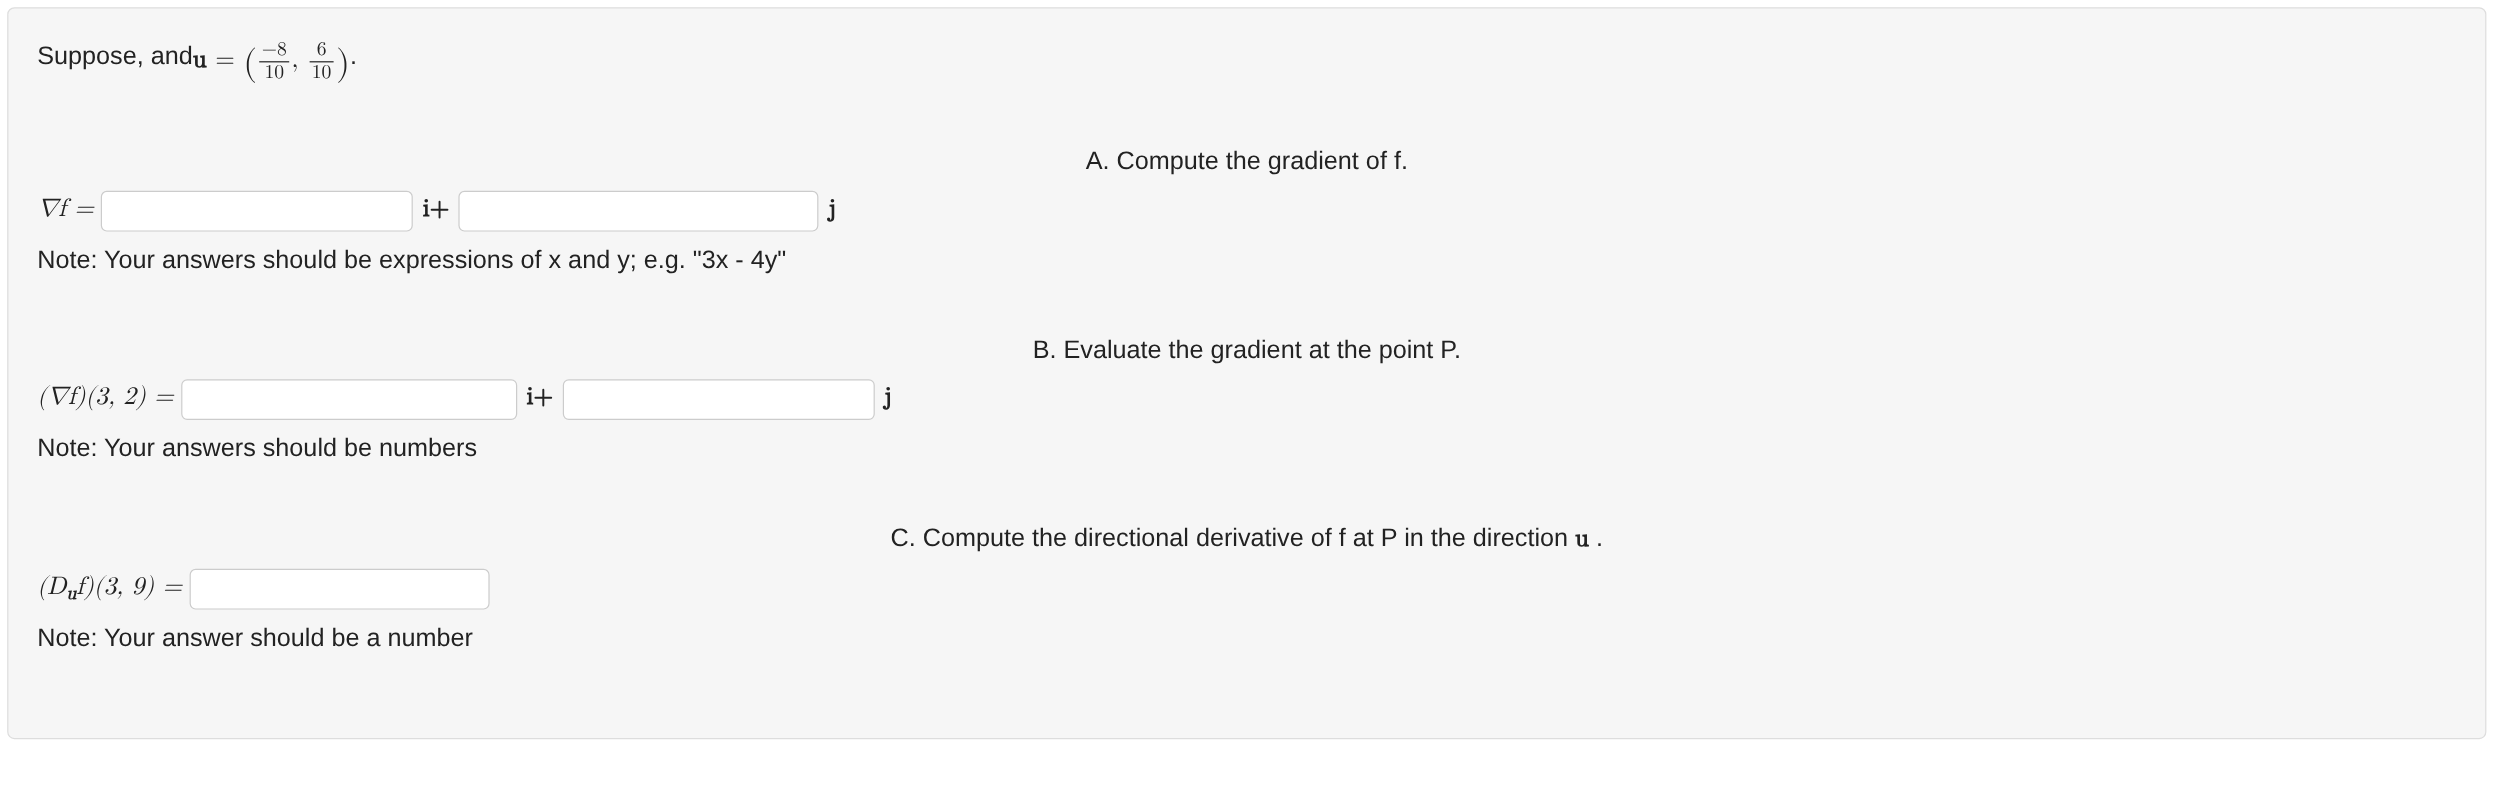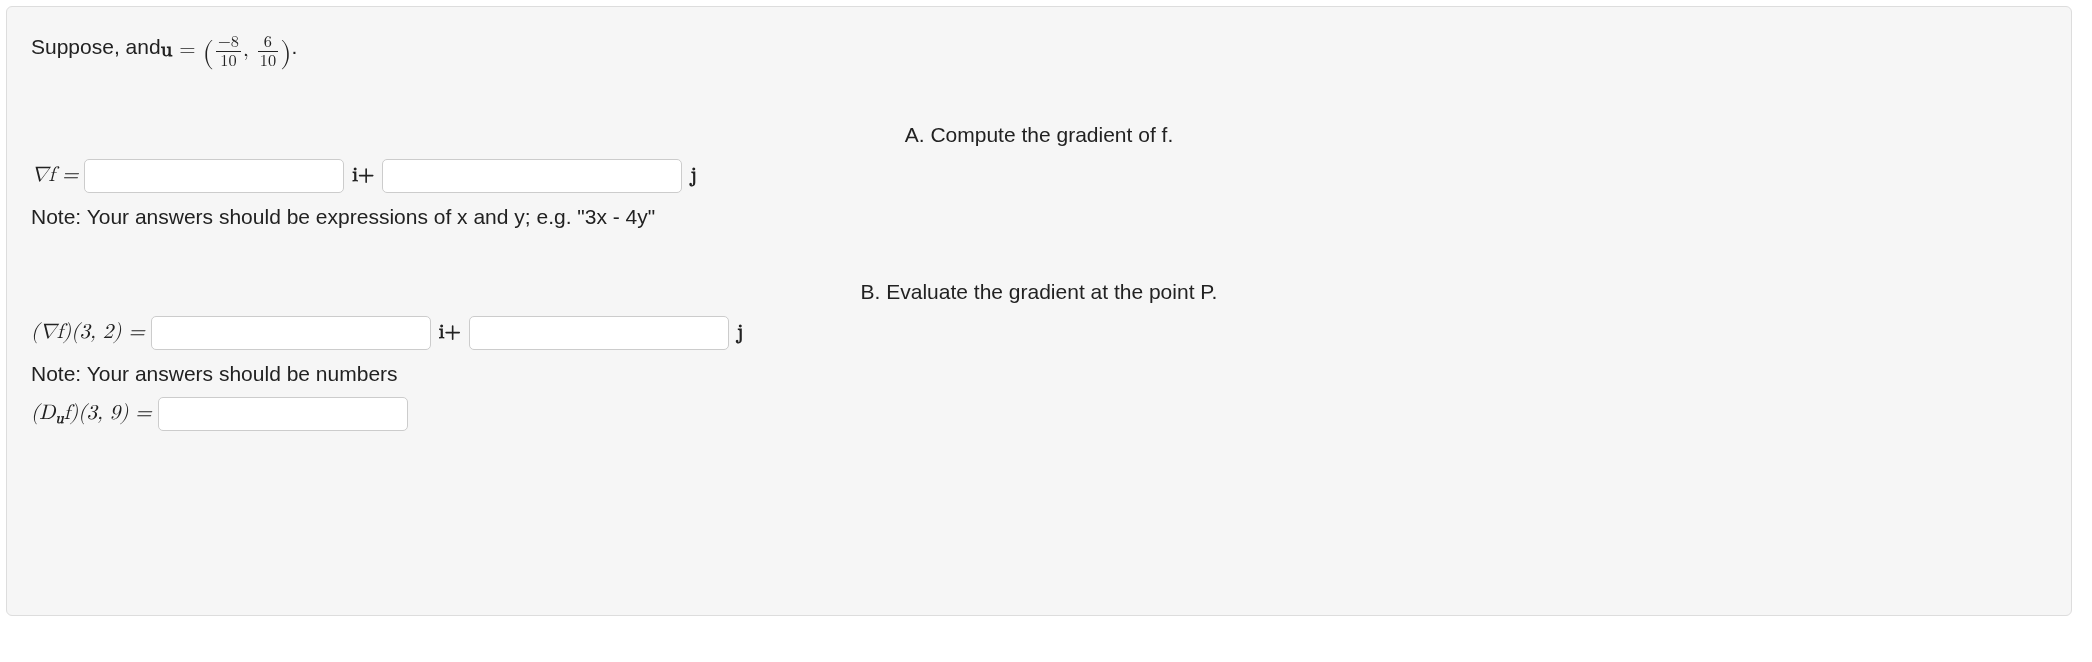--- a/index.html
+++ b/index.html
@@ -112,20 +112,24 @@
   <div class="line section-gap">B. Evaluate the gradient at the point P.</div>
   <div class="line row small-gap">
     <span class="math it">(∇f)(3, 2) = </span>
     <input type="text" class="input-field w-280 ml-6" style="">
     <span class="math bold ml-8">i+</span>
     <input type="text" class="input-field w-260 ml-8" style="">
     <span class="math bold ml-8">j</span>
   </div>
   <div class="line small-gap">Note: Your answers should be numbers</div>
 
+  <div class="line section-gap">
+    <span>C. Compute the directional derivative of f at P in the direction </span><span class="math bold">u</span><span> .</span>
+  </div>
   <div class="line row small-gap">
     <span class="math it">
       <span>(D</span><span class="subu">u</span><span>f)(3, 9) = </span>
     </span>
     <input type="text" class="input-field w-250 ml-6" style="">
   </div>
+  <div class="line small-gap">Note: Your answer should be a number</div>
 
 </div>
 
 </body></html>

